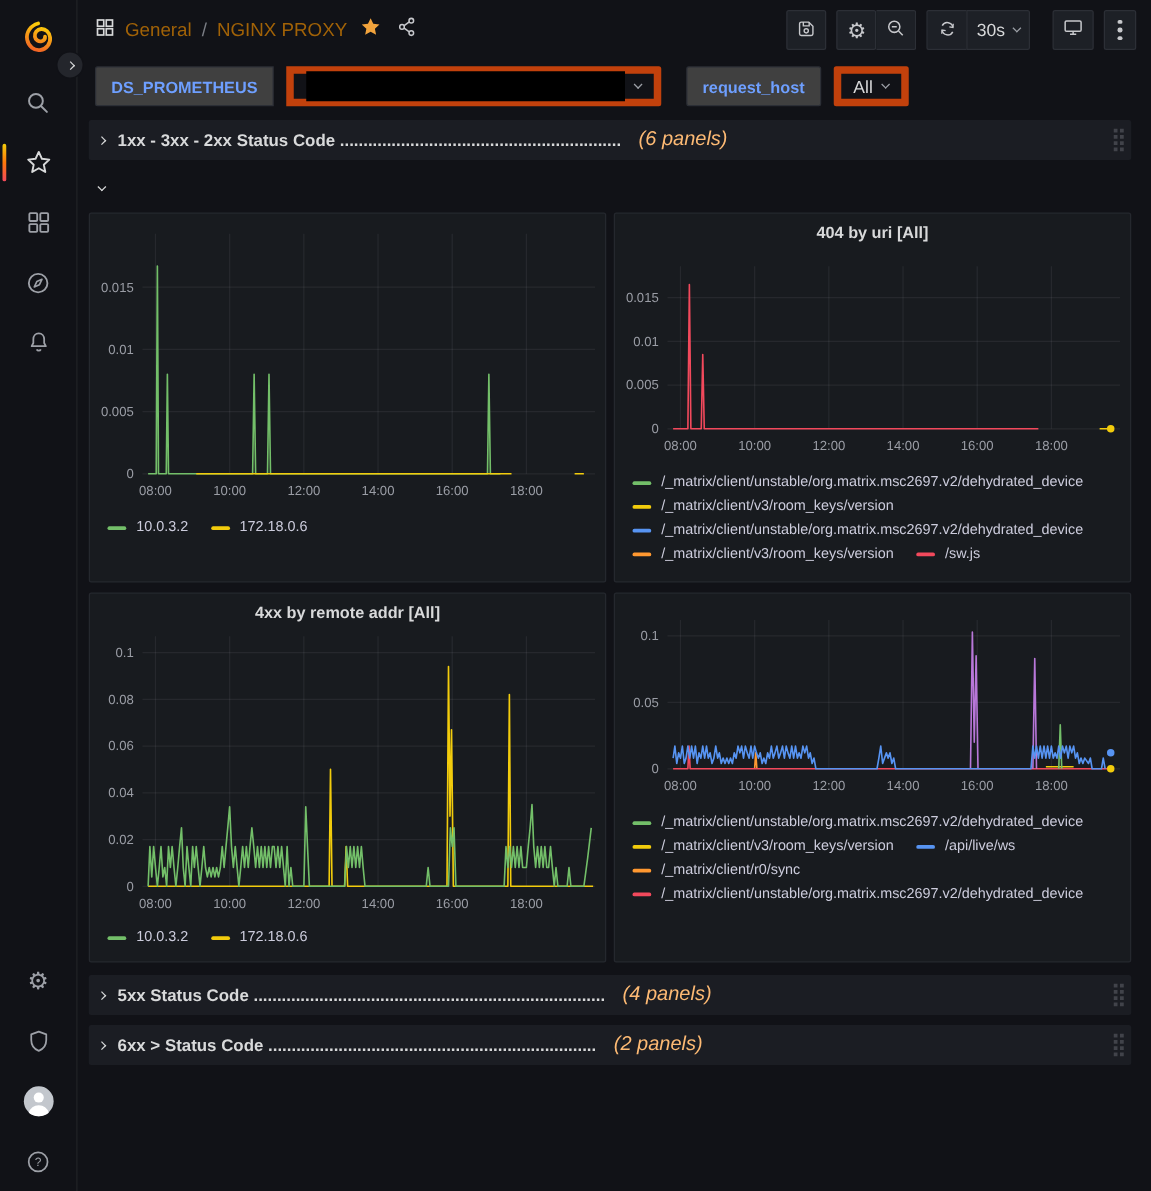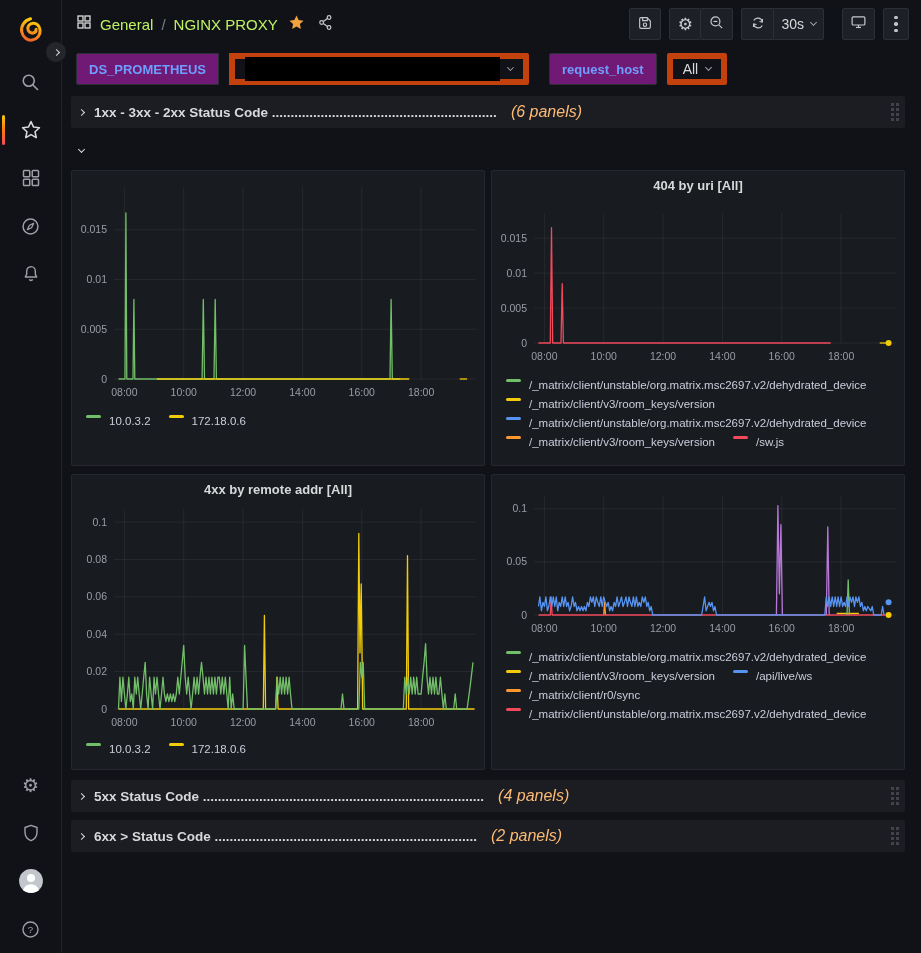--- a/index.html
+++ b/index.html
@@ -19,42 +19,42 @@
   .side-spacer { flex:1; }
   .expand-btn { position:absolute; left:45px; top:41px; width:22px; height:22px; border-radius:50%;
     background:#24262c; border:1px solid #111217; display:flex; align-items:center; justify-content:center;
     z-index:10; cursor:pointer; color:#d8d9da; }
   .gear-glyph { font-size:19px; color:#9da0a7; line-height:1; }
 
   
   .main { flex:1; display:flex; flex-direction:column; }
   .topbar { height:48px; display:flex; align-items:center; justify-content:space-between; padding:0 12px 0 14px; }
   .crumbs { display:flex; align-items:center; gap:8px; }
-  .crumb-text { font-size:15px; color:#bef264; }
+  .crumb-text { font-size:15px; color:#a16207; }
   .crumb-sep { font-size:15px; color:#7b7e85; }
   .tb-right { display:flex; align-items:center; gap:8px; }
   .tb-btn { background:#1d2026; border:1px solid #2c2f36; border-radius:2px; height:32px; min-width:32px;
     display:flex; align-items:center; justify-content:center; gap:7px; color:#c7c8cc; cursor:pointer;
     font-size:14px; padding:0 7px; }
   .tb-group { display:flex; align-items:stretch; }
   .tb-group .tb-btn { border-radius:0; }
   .tb-group .tb-btn:first-child { border-radius:2px 0 0 2px; border-right:none; }
   .tb-group .tb-btn:last-child { border-radius:0 2px 2px 0; }
   .tz { color:#ff780a; font-size:11px; font-weight:bold; margin-left:2px; }
   .chev { width:5px; height:5px; border-right:1.4px solid #9da0a7; border-bottom:1.4px solid #9da0a7;
     transform:rotate(45deg); display:inline-block; margin-top:-3px; }
   .chev.right { transform:rotate(-45deg); margin-top:0; }
   .chev.light { border-color:#d8d9da; }
   .kebab { display:flex; flex-direction:column; gap:3px; align-items:center; }
   .kebab i { width:3.5px; height:3.5px; border-radius:50%; background:#c7c8cc; }
 
   
   .submenu { height:42px; display:flex; align-items:center; gap:10px; padding:0 14px; }
   .var-group { display:flex; align-items:stretch; gap:0; }
-  .var-label { background:#701a75; border:1px solid #2c2f36; border-radius:2px 0 0 2px; padding:0 12px;
+  .var-label { background:#404040; border:1px solid #2c2f36; border-radius:2px 0 0 2px; padding:0 12px;
     height:32px; display:flex; align-items:center; color:#6e9fff; font-size:13px; font-weight:bold; }
   .var-value { background:#111217; border:6px solid #c2410c; border-radius:0 2px 2px 0; height:32px;
     display:flex; align-items:center; gap:8px; padding:0 10px; cursor:pointer; }
   .var-value.solo { border-radius:2px; }
   .redacted { width:272px; height:24px; background:#000; }
   .var-text { font-size:14px; color:#d8d9da; }
 
   
   .dash { flex:1; padding:6px 0 0 9px; overflow:hidden; }
   .row-strip { width:834px; height:32px; background:#1b1d23; border-radius:2px; display:flex;
@@ -70,21 +70,21 @@
   .panel-grid { display:grid; grid-template-columns:414px 414px; gap:8px 6px; margin-bottom:10px; }
   .panel { height:296px; background:#181b1f; border:1px solid #25282e; border-radius:2px;
     overflow:hidden; display:flex; flex-direction:column; }
   .panel-title { text-align:center; font-size:13px; font-weight:bold; color:#d8d9da; padding-top:7px;
     height:26px; flex-shrink:0; cursor:pointer; }
   .plot-wrap { flex-shrink:0; }
   text.tick { fill:#9a9da5; font-size:10.5px; font-family:"Liberation Sans","DejaVu Sans",sans-serif; }
   .legend { display:flex; flex-wrap:wrap; column-gap:18px; row-gap:4px; padding:2px 4px 0 14px;
     overflow:hidden; font-size:11.5px; color:#ccccdc; }
   .legend.clip { max-height:84px; row-gap:7px; }
-  .lg-item { display:flex; gap:8px; white-space:nowrap; cursor:pointer; max-height:16px; }
+  .lg-item { display:flex; align-items:center; gap:8px; white-space:nowrap; cursor:pointer; max-height:16px; }
   .lg-swatch { width:15px; height:3px; border-radius:2px; flex-shrink:0; }
 </style>
 </head>
 <body>
 
 <div class="app">
 
   <nav class="sidebar">
     <div class="side-item logo-item">
       <svg width="27" height="27" viewBox="0 0 24 24">

